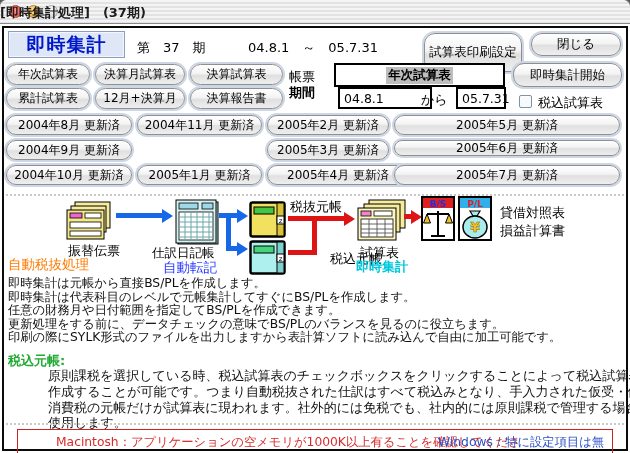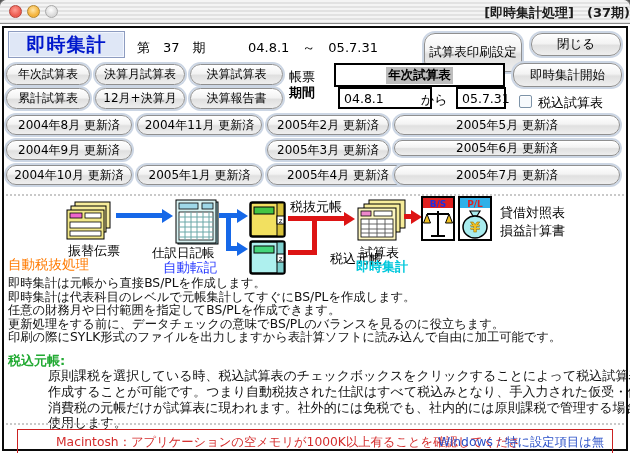--- a/index.html
+++ b/index.html
@@ -14,21 +14,21 @@
   
   #titlebar{
     position:absolute;left:0;top:0;width:630px;height:24px;
     background:repeating-linear-gradient(180deg,#f4f4f4 0 2px,#e2e2e2 2px 4px);
     border-bottom:1px solid #8a8a8a;border-radius:7px 7px 0 0;
   }
   .tl{position:absolute;top:5px;width:13px;height:13px;border-radius:50%;}
   .tl.red{left:9px;background:radial-gradient(circle at 5px 4px,#ff9d93,#ed5e52 60%);border:1px solid #b5443c;}
   .tl.yellow{left:27px;background:radial-gradient(circle at 5px 4px,#ffe6a8,#f4b43e 60%);border:1px solid #b2852e;}
   .tl.gray{left:45px;background:radial-gradient(circle at 5px 4px,#ffffff,#d9d9d9 65%);border:1px solid #a8a8a8;}
-  #title-text{position:absolute;left:0;top:4px;width:100%;text-align:right;
+  #title-text{position:absolute;left:0;top:4px;width:100%;text-align:left;
     font-size:13px;font-weight:600;color:#1c1c1c;}
   
   #content-frame{position:absolute;left:2px;top:26px;width:626px;height:425px;
     border:2px solid #0a0a0a;background:#fff;}
   
   .btn{
     position:absolute;display:flex;align-items:center;justify-content:center;
     font-size:12px;color:#000;cursor:default;white-space:nowrap;
     background:linear-gradient(180deg,#ffffff 0%,#f3f3f3 45%,#e0e0e0 55%,#eeeeee 100%);
     border:1px solid #8f8f8f;border-radius:11px;

